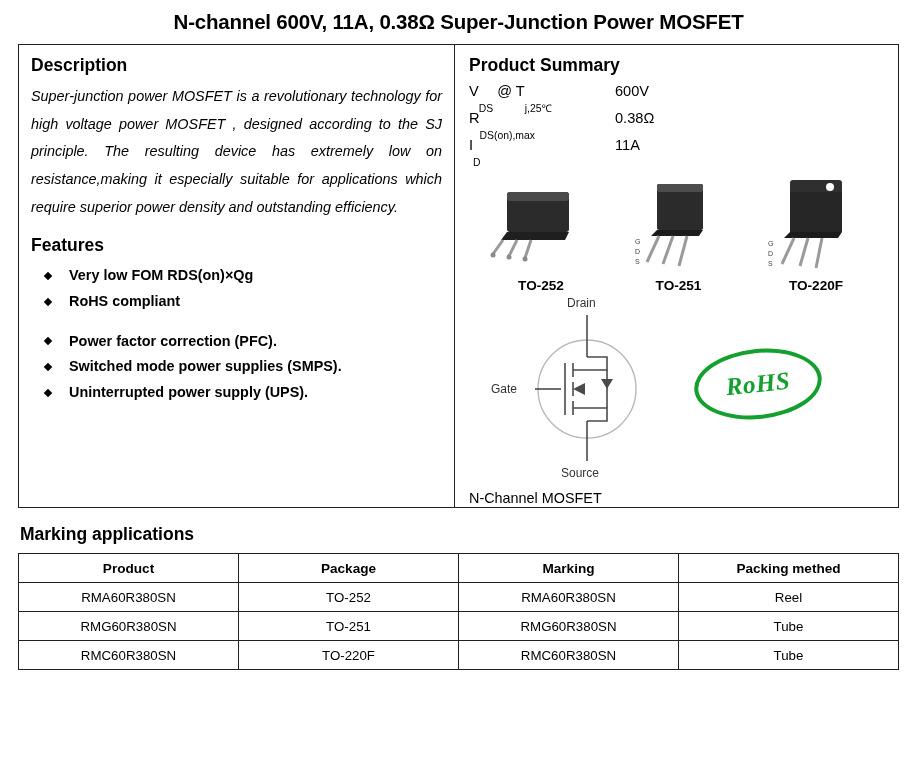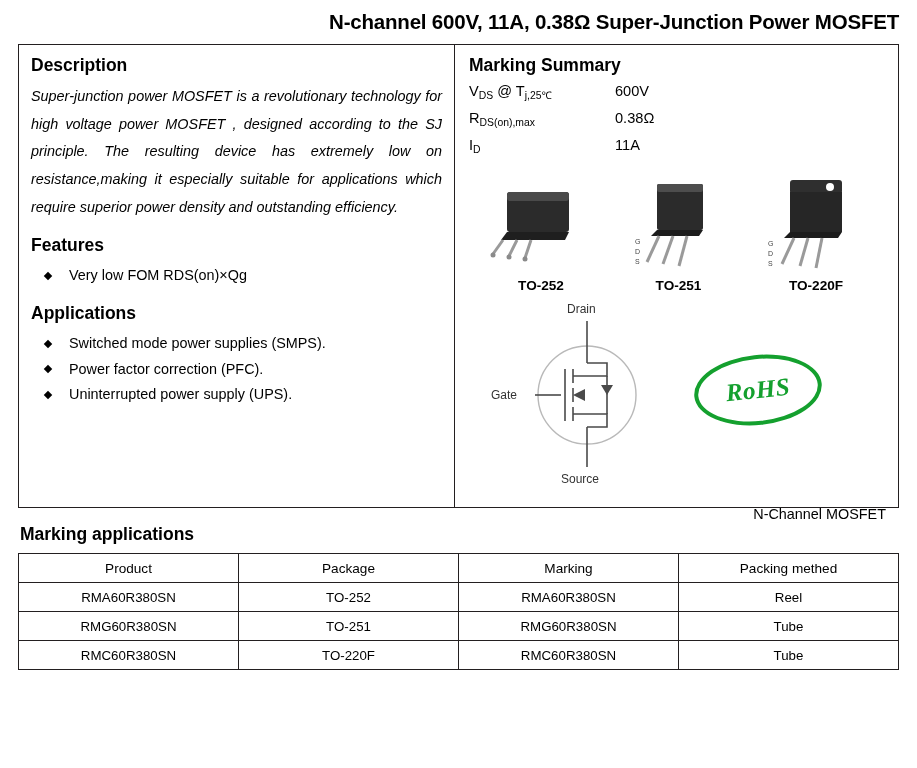--- a/index.html
+++ b/index.html
@@ -16,21 +16,21 @@
     overflow: hidden;
   }
   .page {
     width: 917px;
     height: 768px;
     position: relative;
     box-sizing: border-box;
     padding: 0 18px;
   }
   .doc-title {
-    text-align: right;
+    text-align: center;
     font-size: 20.5px;
     font-weight: bold;
     letter-spacing: -0.2px;
     margin: 10px 0 10px 0;
   }
   .main-box {
     border: 1px solid #231f20;
     display: flex;
     height: 464px;
     box-sizing: border-box;
@@ -64,20 +64,21 @@
   ul.bullets {
     list-style: none;
     margin: 0;
     padding: 0;
   }
   ul.bullets li {
     font-size: 14.4px;
     line-height: 1.78;
     position: relative;
     padding-left: 38px;
+    font-weight: bold;
   }
   ul.bullets li .dia {
     position: absolute;
     left: 14px;
     top: 50%;
     transform: translateY(-50%) rotate(45deg);
     width: 6px;
     height: 6px;
     background: #000;
   }
@@ -90,21 +91,21 @@
     align-items: baseline;
     height: 27px;
     font-size: 14.6px;
   }
   .srow .k { width: 146px; }
   .srow .v { }
   sub.sm {
     font-size: 10.4px;
     vertical-align: baseline;
     position: relative;
-    top: 3px;
+    top: 16px;
   }
   .tiny-temp { font-size: 9.5px; }
   
   .pkg-row {
     display: flex;
     justify-content: space-between;
     align-items: flex-end;
     margin-top: 14px;
     padding: 0 8px 0 10px;
   }
@@ -113,48 +114,47 @@
     text-align: center;
   }
   .pkg-label {
     font-size: 13.6px;
     font-weight: bold;
     margin-top: 8px;
   }
   .pkg-art { height: 92px; position: relative; }
   
   .schem-wrap {
-    margin-top: 6px;
     position: relative;
     height: 195px;
   }
   .nch-caption {
-    text-align: right;
+    text-align: left;
     font-size: 14.4px;
-    margin-top: 12px;
+    margin-top: 2px;
   }
   
   .marking-title {
     font-size: 17.5px;
     font-weight: bold;
     margin: 16px 0 8px 2px;
   }
   table.mark {
     width: 100%;
     border-collapse: collapse;
     table-layout: fixed;
   }
   table.mark th, table.mark td {
     border: 1px solid #231f20;
     text-align: center;
     font-size: 13.3px;
     height: 28px;
     padding: 0;
   }
-  table.mark th { font-weight: normal; font-size: 13.6px; text-align: center; }
+  table.mark th { font-weight: bold; font-size: 13.6px; text-align: center; }
   table.mark td { font-weight: normal; }
   .rohs-oval {
     width: 120px;
     height: 62px;
     border: 4px solid #14a02e;
     border-radius: 50%;
     display: flex;
     align-items: center;
     justify-content: center;
     transform: rotate(-6deg);
@@ -178,33 +178,33 @@
   <div class="main-box">
 
     <div class="col-left">
       <h2 class="sect">Description</h2>
       <p class="desc-text">Super-junction power MOSFET is a revolutionary technology for high voltage power MOSFET , designed according to the SJ principle. The resulting device has extremely low on resistance,making it especially suitable for applications which require superior power density and outstanding efficiency.</p>
 
       <div class="gap-sm"></div>
       <h2 class="sect">Features</h2>
       <ul class="bullets">
         <li><span class="dia"></span><span>Very low FOM RDS(on)×Qg</span></li>
+        <li><span class="dia"></span><span>RoHS compliant</span></li>
       </ul>
 
       <div class="gap-sm"></div>
-      <h2 class="sect">Applications</h2>
       <ul class="bullets">
+        <li><span class="dia"></span><span>Power factor correction (PFC).</span></li>
         <li><span class="dia"></span><span>Switched mode power supplies (SMPS).</span></li>
-        <li><span class="dia"></span><span>Power factor correction (PFC).</span></li>
         <li><span class="dia"></span><span>Uninterrupted power supply (UPS).</span></li>
       </ul>
     </div>
 
     <div class="col-right">
-      <h2 class="sect">Marking Summary</h2>
+      <h2 class="sect">Product Summary</h2>
 
       <div class="summary">
         <div class="srow">
           <div class="k"><span>V</span><sub class="sm">DS</sub><span> @ T</span><sub class="sm">j,25</sub><sub class="sm tiny-temp">℃</sub></div>
           <div class="v">600V</div>
         </div>
         <div class="srow">
           <div class="k"><span>R</span><sub class="sm">DS(on),max</sub></div>
           <div class="v">0.38Ω</div>
         </div>

